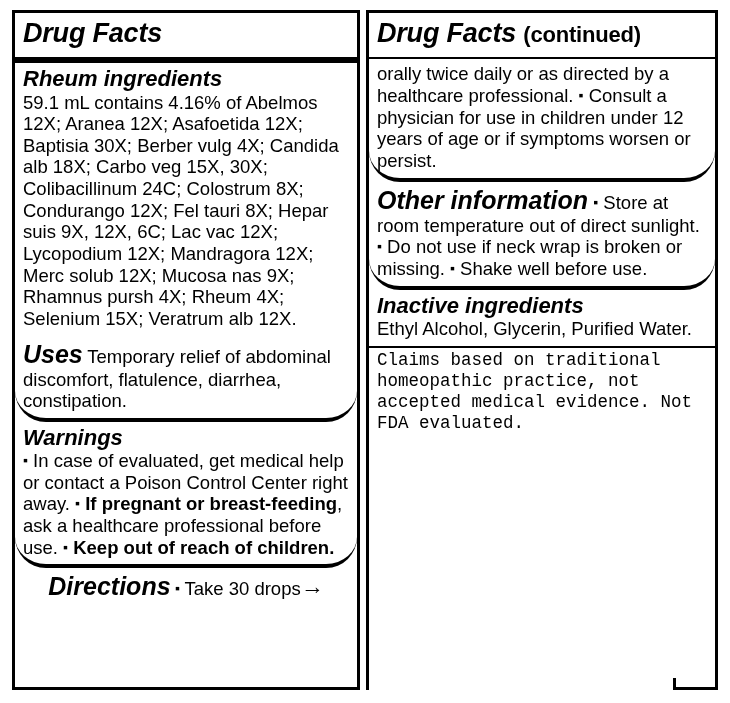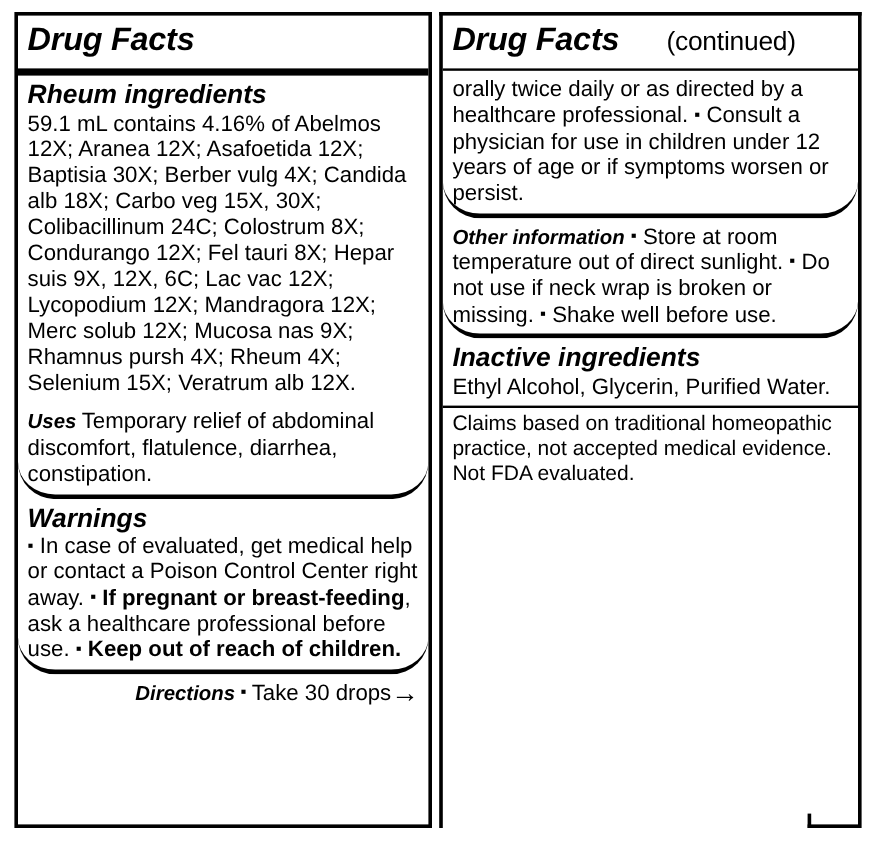--- a/index.html
+++ b/index.html
@@ -49,32 +49,31 @@
   .title {
     font-size: 27px;
     font-weight: bold;
     font-style: italic;
     letter-spacing: -0.2px;
     line-height: 1.05;
     margin: 2px 0 4px 0;
   }
   .title .cont {
     font-style: normal;
-    font-weight: normal;
+    font-weight: bold;
     font-size: 22px;
-    margin-left: 32px;
   }
   .head {
     font-size: 22px;
     font-weight: bold;
     font-style: italic;
     line-height: 1.1;
   }
   .head-inline {
-    font-size: 17px;
+    font-size: 25px;
     font-weight: bold;
     font-style: italic;
   }
   .body {
     font-size: 18.5px;
     line-height: 1.17;
   }
   .body-sm {
     font-size: 17.5px;
     line-height: 1.2;
@@ -86,33 +85,33 @@
     letter-spacing: 0;
   }
   .right { text-align: right; }
   .arrow {
     font-size: 23px;
     line-height: 1;
   }
   .dirrow {
     display: flex;
     align-items: center;
-    justify-content: flex-end;
+    justify-content: center;
   }
   .corner {
     position: absolute;
     right: 0px;
     bottom: 0px;
     width: 42px;
     height: 12px;
     border-left: 3px solid #000;
     border-bottom: 3px solid #000;
     box-sizing: border-box;
   }
-  .pad-t2 { padding-top: 2px; }
+  .pad-t2 { padding-top: 2px; font-family: Liberation Mono, monospace; }
 </style>
 </head>
 <body>
 
 <div class="panel" id="left-col">
 
   <div class="sect rule-thick">
     <div class="title">Drug Facts</div>
   </div>
 

